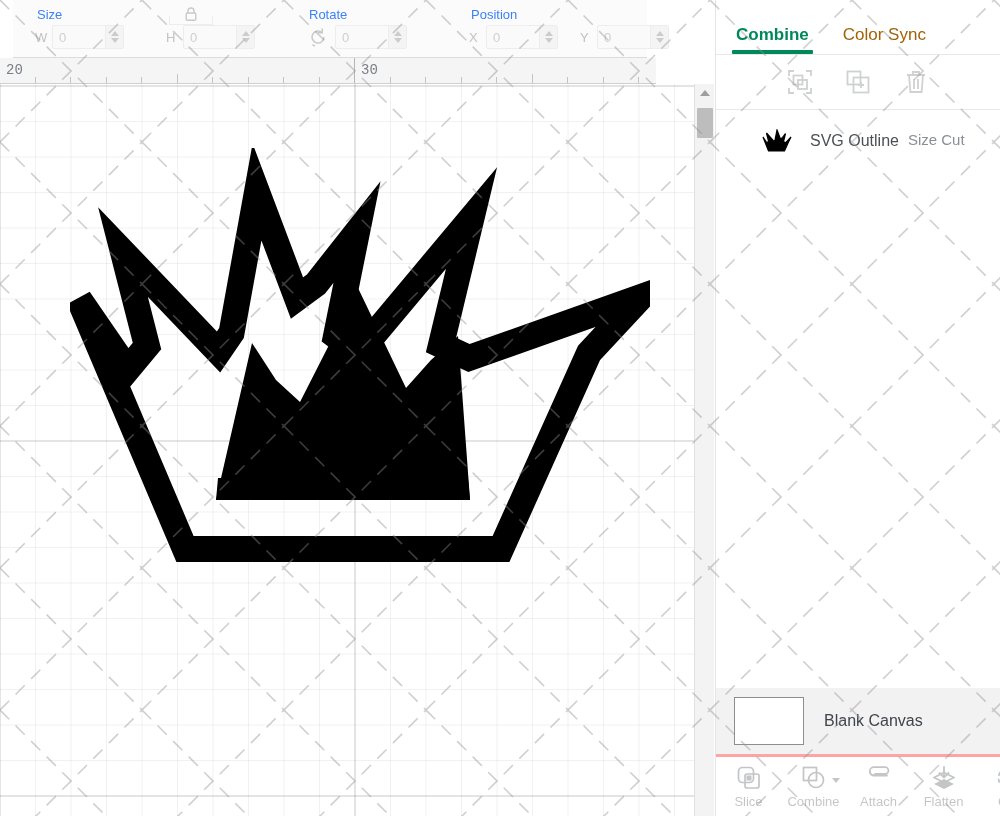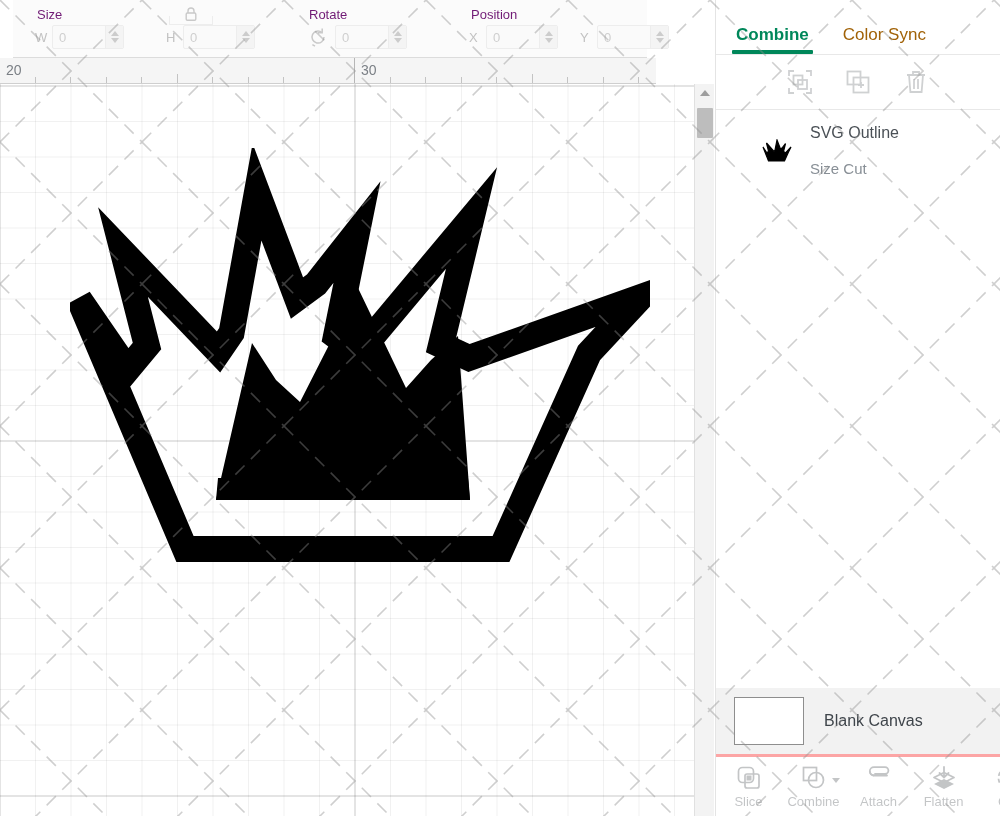--- a/index.html
+++ b/index.html
@@ -13,21 +13,21 @@
 
   
   .toolbar {
     position: absolute; left: 13px; top: 0; width: 634px; height: 58px;
     background: #fbfbfb;
     display: flex; align-items: center;
     border-bottom: 1px solid #dcdcdc;
   }
   .tb-group { display: flex; flex-direction: column; justify-content: center; height: 100%; position: relative; }
   .tb-label {
-    font-size: 13px; color: #701a75; line-height: 1;
+    font-size: 13px; color: #3b82f6; line-height: 1;
     margin-bottom: 4px; padding-left: 2px; white-space: nowrap;
   }
   .tb-row { display: flex; align-items: center; gap: 4px; }
   .tb-sep { width: 1px; height: 40px; background: #e2e2e2; margin: 0 10px; align-self: center; }
 
   .field-label { font-size: 13px; color: #c2c2c2; width: 13px; text-align: left; }
   .spin-wrap {
     display: flex; align-items: stretch;
     border: 1px solid #ededed; background: #fafafa;
     border-radius: 2px; height: 24px; overflow: hidden;
@@ -57,21 +57,21 @@
   .caret-dn { width: 0; height: 0; border-left: 5px solid transparent; border-right: 5px solid transparent; border-top: 6px solid #cfcfcf; }
 
   .left-cut { width: 28px; display: flex; flex-direction: column; justify-content: center; height: 100%; overflow: hidden; padding-left: 2px;}
   .left-cut .cut-label { font-size: 13px; color: #c6c6c6; margin-bottom: 5px; }
   .left-cut .cut-row { display: flex; align-items: center; gap: 3px; }
   .left-cut .cut-row .glyph { font-size: 12px; color: #cfcfcf; }
 
   
   .ruler {
     position: absolute; left: 0; top: 58px; width: 656px; height: 26px;
-    background: #f5f5f5; border-bottom: 1px solid #cfcfcf; overflow: hidden;
+    background: #f5f5f5; border-bottom: 1px solid #cfcfcf; overflow: hidden; font-family: Liberation Mono, monospace;
   }
   .ruler-seg { position: absolute; top: 0; height: 26px; border-left: 1px solid #b6b6b6; }
   .ruler-num { position: absolute; top: 4px; left: 6px; font-size: 14px; color: #7a7f85; }
   .tick { position: absolute; bottom: 0; width: 1px; background: #c3c3c3; }
 
   
   .canvas {
     position: absolute; left: 0; top: 84px; width: 694px; height: 732px;
     background-color: #ffffff;
     background-image:
@@ -126,21 +126,21 @@
 
   .layer-actions { height: 54px; display: flex; align-items: center; justify-content: center; gap: 32px; }
   .layer-actions .act { width: 26px; height: 26px; opacity: 0.22; }
 
   .layer-list { position: relative; }
   .layer-row {
     display: flex; align-items: center; gap: 16px;
     padding: 13px 16px 13px 44px; min-height: 62px;
   }
   .layer-thumb { width: 34px; height: 28px; flex: none; display: flex; align-items: center; justify-content: center; }
-  .layer-texts { display: flex; flex-direction: column; gap: 17px; }
+  .layer-texts { display: flex; flex-direction: row; gap: 9px; }
   .layer-title { font-size: 16px; color: #4a5056; line-height: 1.25; }
   .layer-sub { font-size: 15px; color: #888f96; line-height: 1.25; }
 
   
   .canvas-row {
     position: absolute; left: 0; right: 0; bottom: 62px; height: 66px;
     background: #f2f2f2; display: flex; align-items: center; gap: 20px; padding-left: 18px;
   }
   .canvas-thumb { width: 70px; height: 48px; background: #ffffff; border: 1px solid #8e8e8e; flex: none; }
   .canvas-name { font-size: 16px; color: #3f454b; }

